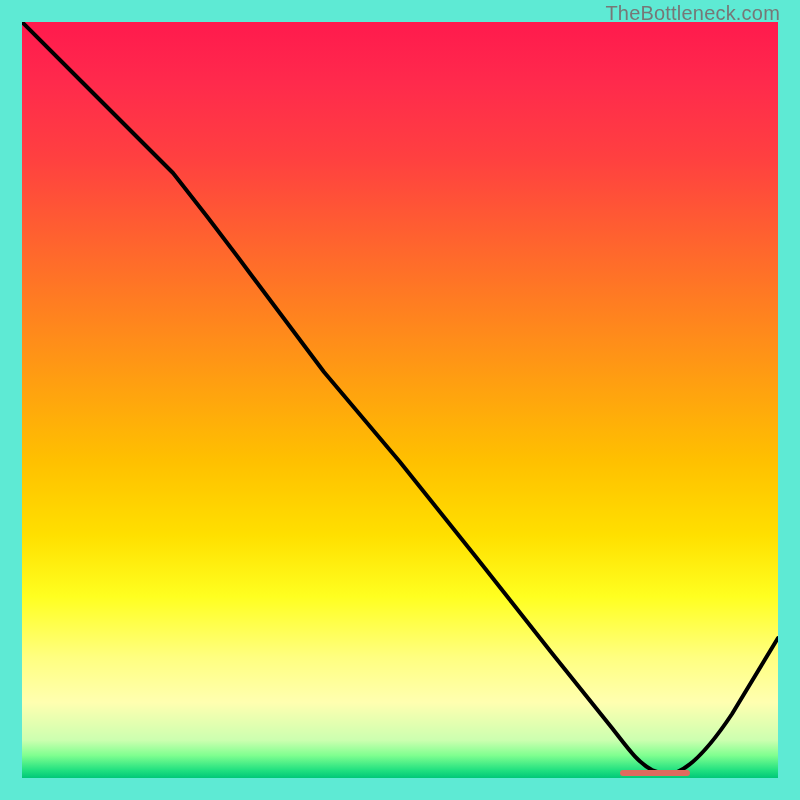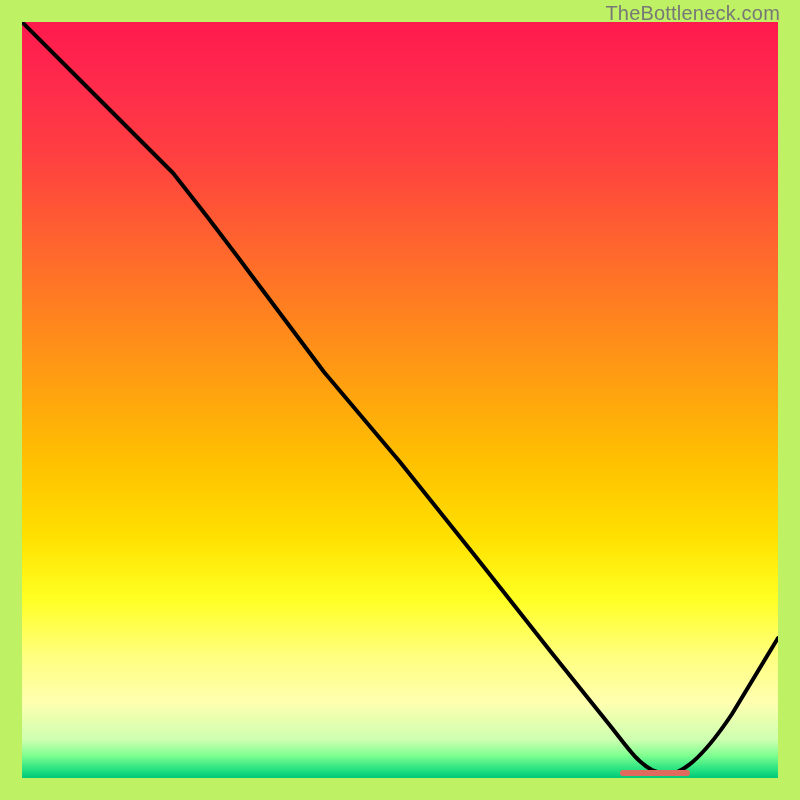--- a/index.html
+++ b/index.html
@@ -7,21 +7,21 @@
     padding: 0;
     width: 800px;
     height: 800px;
     background: #000;
     overflow: hidden;
   }
   .container {
     position: relative;
     width: 800px;
     height: 800px;
-    background: #bef264;
+    background: #5eead4;
   }
   .plot-area {
     position: absolute;
     left: 22px;
     top: 22px;
     width: 756px;
     height: 756px;
   }
   .gradient-bg {
     position: absolute;

